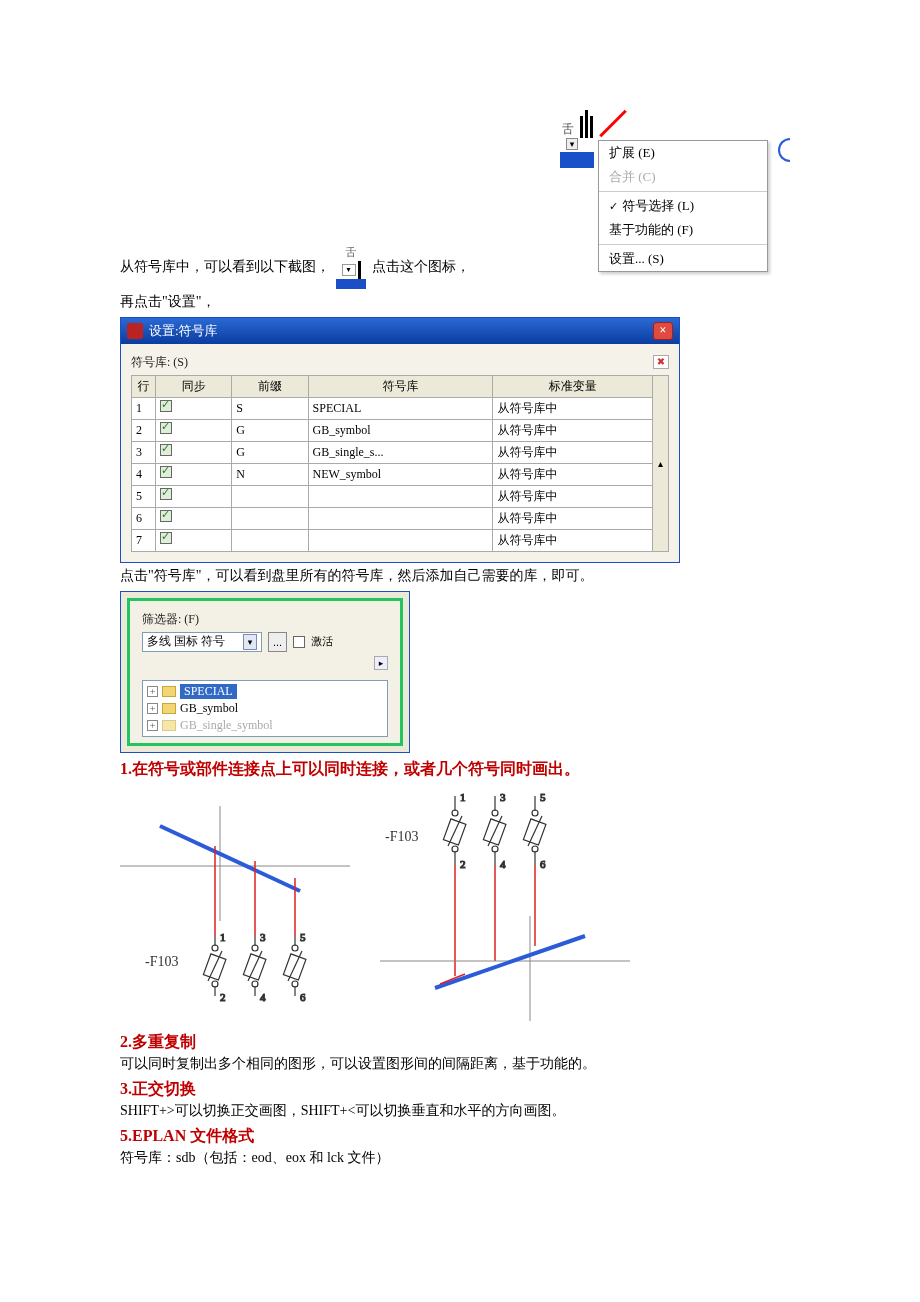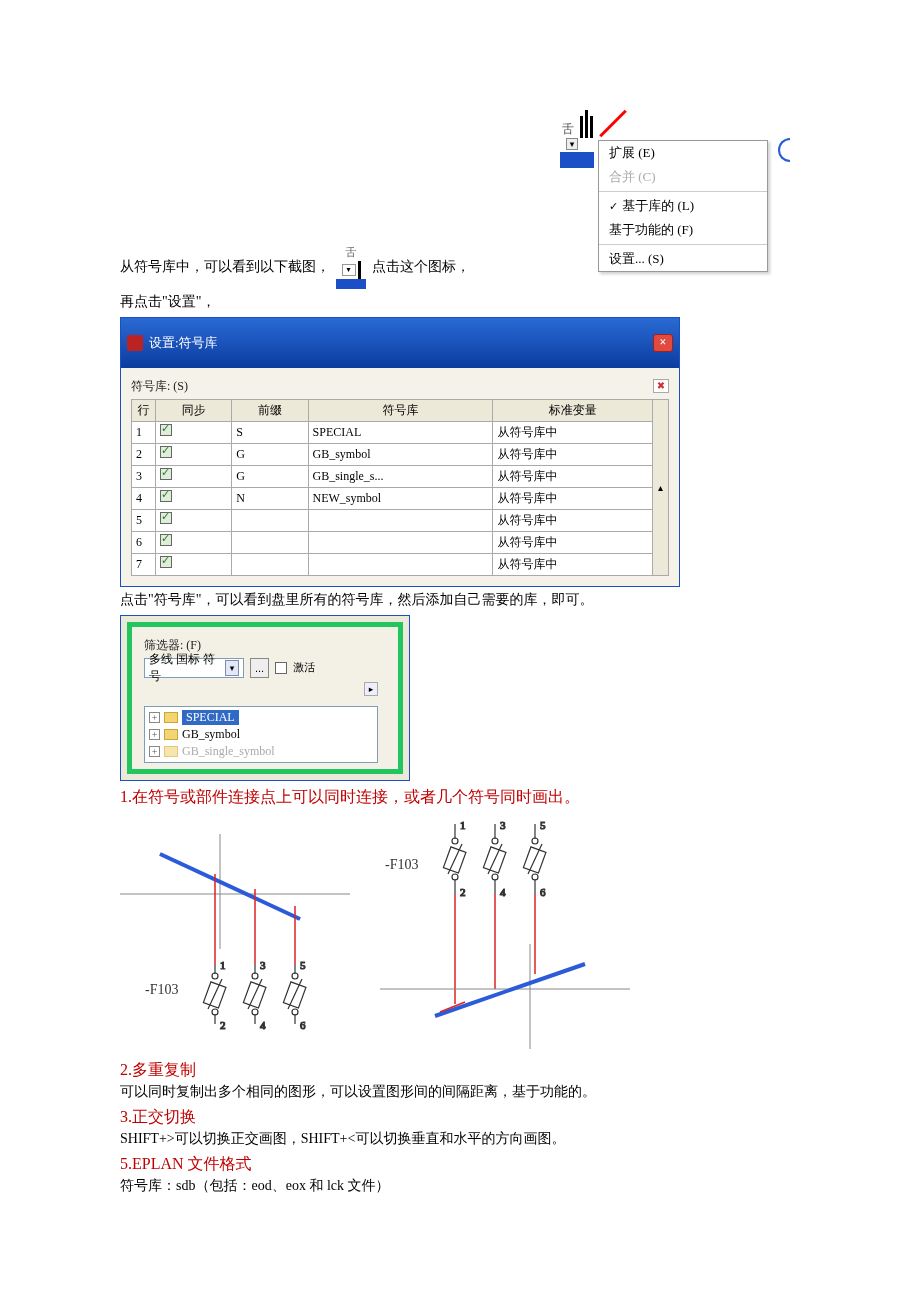--- a/index.html
+++ b/index.html
@@ -1,18 +1,18 @@
 <!DOCTYPE html>
 <html><head>
   <meta charset="utf-8">
   <style>
     * { box-sizing: border-box; margin: 0; padding: 0; }
     body { font-family: "SimSun", "宋体", serif; font-size: 14px; background: #fff; padding: 100px 120px 60px 120px; width: 920px; }
     .text-line { margin: 4px 0; line-height: 1.5; display: flex; align-items: center; flex-wrap: wrap; }
-    .heading-red { color: #c00000; font-weight: normal; font-size: 16px; margin-top: 6px; margin-bottom: 2px; }
+    .heading-red { color: #c00000; font-weight: bold; font-size: 16px; margin-top: 6px; margin-bottom: 2px; }
     .body-text { color: #000; font-size: 14px; }
 
     
     .topright-area { position: absolute; top: 110px; right: 130px; width: 230px; }
     .menu-top { display: flex; align-items: flex-end; gap: 4px; }
     .menu-tab { font-size: 12px; color: #555; padding: 0 2px; }
     .vert-bars { display: flex; gap: 2px; align-items: flex-end; }
     .vbar { width: 3px; background: #000; }
     .red-diag { width: 30px; height: 28px; position: relative; }
     .red-diag::before { content: ""; position: absolute; width: 36px; height: 3px; background: #f00; transform: rotate(-45deg); top: 12px; left: -2px; }
@@ -23,41 +23,41 @@
     .ctx-check::before { content: "✓"; margin-right: 4px; font-size: 11px; }
     .ell-bar { display: inline-block; width: 12px; height: 12px; border: 1px solid #888; background: #eee; font-size: 9px; text-align: center; line-height: 10px; margin-left: 6px; }
     .blue-bar-small { display: inline-block; width: 34px; height: 16px; background: #1a4fc7; vertical-align: middle; }
     .arc { display:inline-block; width:12px; height:24px; border:2px solid #2b5bd9; border-right:none; border-radius: 24px 0 0 24px; margin-left:6px; }
     .mini-frag { display:inline-flex; flex-direction:column; align-items:center; margin: 0 6px; }
     .mini-frag .lab { font-size:11px; color:#666; }
     .mini-frag .box { width:14px; height:12px; border:1px solid #999; display:flex; align-items:center; justify-content:center; font-size:8px; }
 
     
     .dialog { border: 1px solid #1a4fc7; background: #ece9d8; margin-top: 6px; max-width: 560px; }
-    .title-bar { background: linear-gradient(to bottom,#2a6ad4,#0b3ca0); color: #fff; padding: 16px 6px; font-size: 13px; display: flex; align-items: center; justify-content: space-between; }
+    .title-bar { background: linear-gradient(to bottom,#2a6ad4,#0b3ca0); color: #fff; padding: 4px 6px; font-size: 13px; display: flex; align-items: center; justify-content: space-between; }
     .title-bar-left { display:flex; align-items:center; gap:6px; }
     .app-ico { width: 16px; height: 16px; background: #b22; border-radius: 2px; display:inline-block; }
     .close-btn { width: 20px; height: 18px; background: #e04a3f; color: #fff; font-size: 12px; text-align: center; border: 1px solid #a02020; border-radius: 3px; line-height: 14px; font-weight: bold; }
     .dialog-body { padding: 10px; background: #f4f2e9; }
     .field-label { font-size: 12px; color: #222; margin-bottom: 4px; display:flex; align-items:center; gap:20px;}
     .tbl { width: 100%; border-collapse: collapse; background: #fff; font-size: 12px; }
     .tbl th, .tbl td { border: 1px solid #aaa; padding: 2px 4px; text-align: left; background: #fff; }
     .tbl th { background: #ece9d8; font-weight: normal; text-align: center; }
     .row-num { background: #ece9d8; text-align: center; width: 24px; }
     .chk { width: 12px; height: 12px; border: 1px solid #666; display: inline-block; background: #dfeed8; position: relative; }
     .chk::after { content: "✓"; position: absolute; top: -3px; left: 0; font-size: 11px; color: #2a7a2a; }
     .scroll-col { width: 16px; background: #ece9d8; }
     .scroll-col .up { font-size:10px; text-align:center; }
     .del-ico { width:16px; height:14px; border:1px solid #aaa; display:inline-block; background:#fff; font-size:10px; text-align:center; color:#c33;}
 
     
     .dialog2 { border: 1px solid #1a4fc7; background: #ece9d8; margin-top: 6px; max-width: 290px; }
-    .d2-body { padding: 10px 20px 6px 12px; background: #f3f0e6; border:5px solid #22c55e; margin:6px; }
+    .d2-body { padding: 10px 12px 6px 12px; background: #f3f0e6; border:3px solid #22c55e; margin:6px; }
     .filter-row { display: flex; align-items: center; gap: 6px; margin-top: 4px; }
-    .combo { border: 1px solid #7f9db9; background: #fff; padding: 2px 4px; font-size: 12px; height: 20px; width: 100px; display: flex; align-items: center; justify-content: space-between; }
+    .combo { border: 1px solid #7f9db9; background: #fff; padding: 2px 4px; font-size: 12px; height: 20px; width: 120px; display: flex; align-items: center; justify-content: space-between; }
     .combo-arrow { width: 14px; height: 16px; background: #e0e8f5; border: 1px solid #88a; font-size: 9px; text-align: center; line-height: 14px; }
     .btn-dots { border: 1px solid #888; background: #eee; padding: 1px 4px; font-size: 11px; height: 20px; }
     .chkbox-sq { width: 12px; height: 12px; border: 1px solid #666; display: inline-block; background:#fff; }
     .tree { border: 1px solid #7f9db9; background: #fff; margin-top: 10px; font-size: 12px; padding: 2px; }
     .tree-item { padding: 1px 2px; display: flex; align-items: center; gap: 4px; }
     .exp { width: 11px; height: 11px; border: 1px solid #888; font-size: 10px; line-height: 9px; text-align: center; color: #555; }
     .folder-ico { width: 14px; height: 11px; background: #f3d673; border: 1px solid #c9a733; display: inline-block; }
     .play-btn-small { width:14px; height:14px; border:1px solid #aaa; background:#eef; font-size:9px; text-align:center; line-height:12px; margin-top:4px; float:right;}
 
     
@@ -80,21 +80,21 @@
   </div>
   <div style="display:flex; align-items:flex-start; gap:4px;">
     <div style="display:flex; flex-direction:column; gap:2px;">
       <span class="ell-bar">▾</span>
       <span class="blue-bar-small"></span>
     </div>
     <div class="ctx-menu" style="flex:1">
       <div class="ctx-item">扩展 (E)</div>
       <div class="ctx-item disabled">合并 (C)</div>
       <div class="ctx-sep"></div>
-      <div class="ctx-item ctx-check">基于库的 (L)</div>
+      <div class="ctx-item ctx-check">符号选择 (L)</div>
       <div class="ctx-item">基于功能的 (F)</div>
       <div class="ctx-sep"></div>
       <div class="ctx-item">设置... (S)</div>
     </div>
     <span class="arc"></span>
   </div>
 </div>
 
 <div style="height:140px"></div>
 

